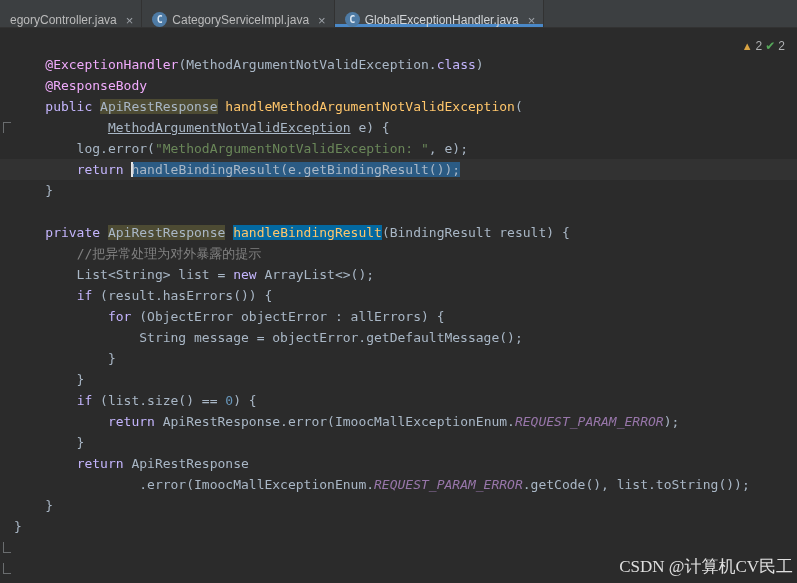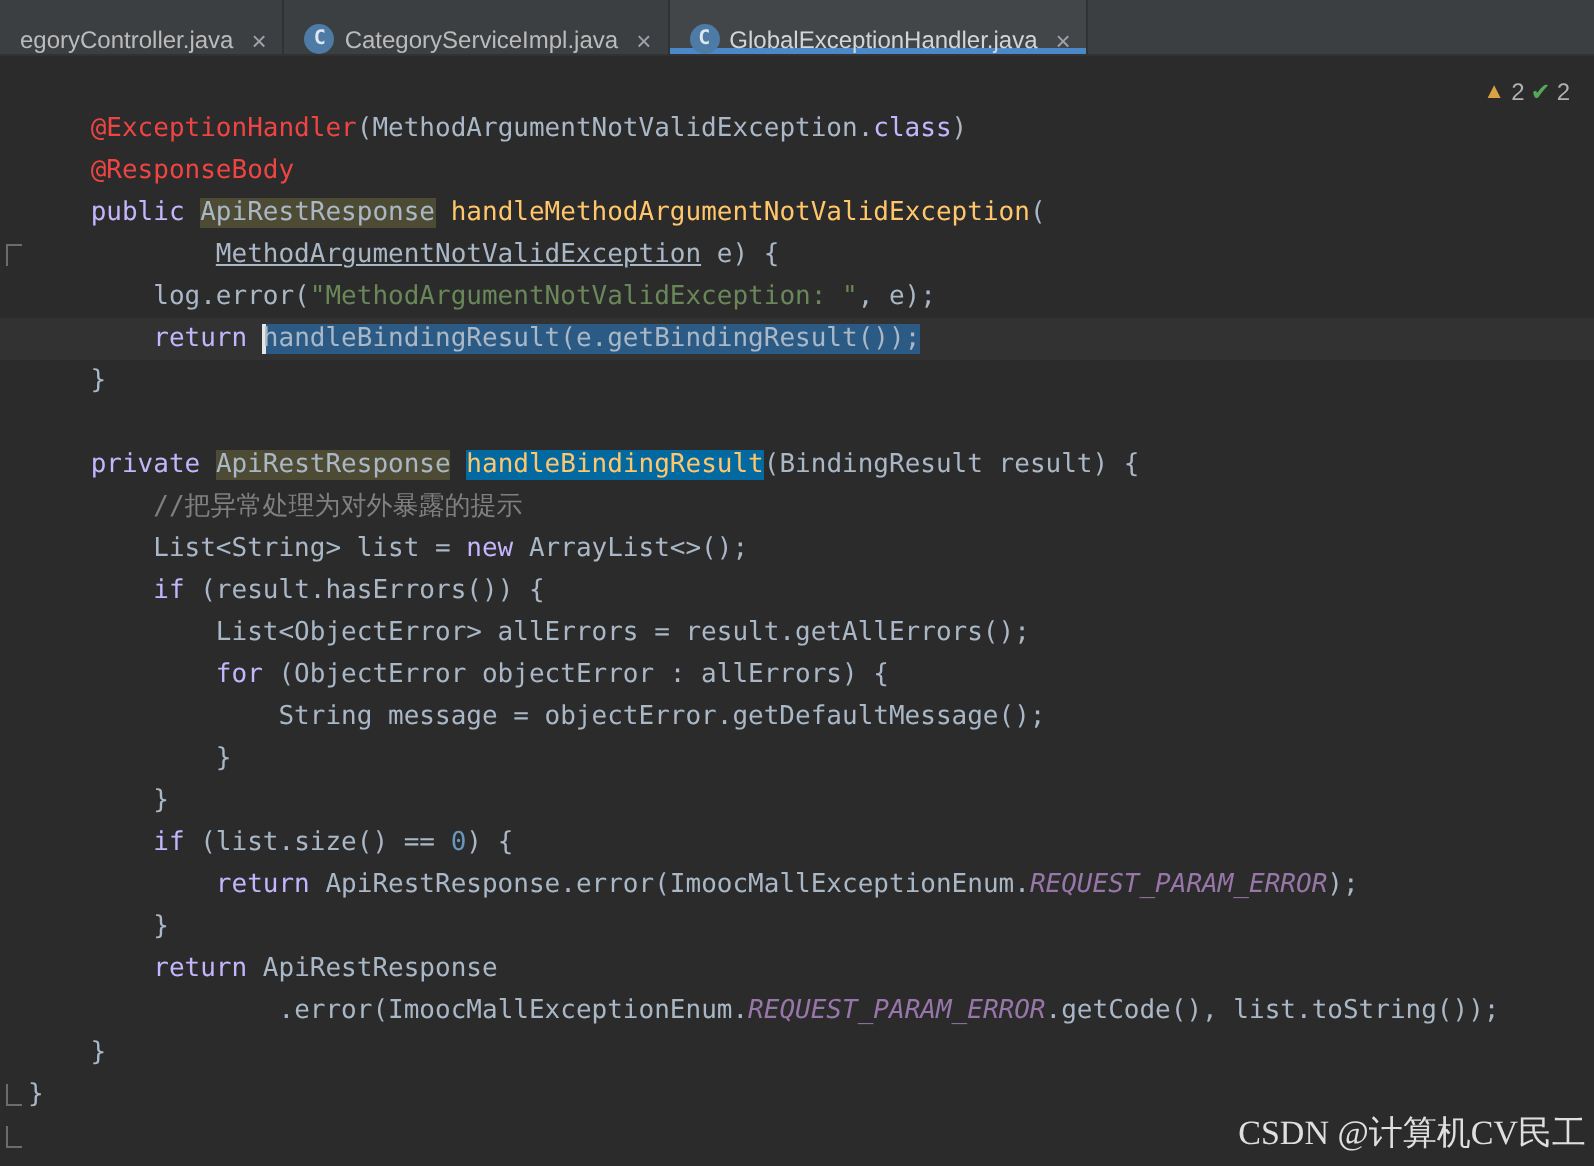--- a/index.html
+++ b/index.html
@@ -6,21 +6,21 @@
   html,body{width:797px;height:583px;overflow:hidden;background:#2b2b2b;font-family:"Liberation Sans",sans-serif}
   .tabbar{display:flex;height:28px;background:#3c3f41;align-items:stretch;border-bottom:1px solid #323232}
   .tab{display:flex;align-items:flex-end;gap:5px;padding:0 8px 0 10px;font-size:12px;color:#bbbbbb;border-right:1px solid #323232;cursor:default;white-space:nowrap}
   .tab.active{background:#424649;box-shadow:inset 0 -3px 0 #4a88c7;color:#d2d5d8}
   .tab-icon{width:15px;height:15px;min-width:15px;border-radius:50%;background:#4e7ba5;color:#dce7f2;font-size:10px;font-weight:bold;display:flex;align-items:center;justify-content:center;font-family:"DejaVu Sans Mono",monospace}
   .tab-close{margin-left:4px;color:#9da2a8;font-size:13px;line-height:1}
   .editor{position:relative;height:555px;background:#2b2b2b;padding-top:26px;font-family:"DejaVu Sans Mono",monospace;font-size:13px;line-height:21px}
   .line{height:21px;white-space:pre;padding-left:14px;color:#a9b7c6}
   .line.current{background:#323232}
   .s-kw{color:#c4b5fd}
-  .s-ann{color:#ef4444}
+  .s-ann{color:#f0abfc}
   .s-str{color:#6a8759}
   .s-cmt{color:#808080}
   .s-md{color:#ffc66b}
   .s-num{color:#6897bb}
   .s-const{color:#9876aa;font-style:italic}
   .s-it{}
   .s-hl{background:#4d4b33}
   .s-mdhl{background:#0369a1;color:#ffc66b}
   .s-ul{text-decoration:underline}
   .s-selc{background:#2b5b84;box-shadow:inset 2px 0 0 #e6e6e6}
@@ -59,21 +59,20 @@
       <div class="line"><span class="s-p">    </span><span class="s-kw">public </span><span class="s-hl">ApiRestResponse</span><span class="s-p"> </span><span class="s-md">handleMethodArgumentNotValidException</span><span class="s-p">(</span></div>
       <div class="line"><span class="s-p">            </span><span class="s-ul">MethodArgumentNotValidException</span><span class="s-p"> e) {</span></div>
       <div class="line"><span class="s-p">        log.error(</span><span class="s-str">"MethodArgumentNotValidException: "</span><span class="s-p">, e);</span></div>
       <div class="line current"><span class="s-p">        </span><span class="s-kw">return </span><span class="s-selc">handleBindingResult(e.getBindingResult());</span></div>
       <div class="line"><span class="s-p">    }</span></div>
       <div class="line"></div>
       <div class="line"><span class="s-p">    </span><span class="s-kw">private </span><span class="s-hl">ApiRestResponse</span><span class="s-p"> </span><span class="s-mdhl">handleBindingResult</span><span class="s-p">(BindingResult result) {</span></div>
       <div class="line"><span class="s-p">        </span><span class="s-cmt">//把异常处理为对外暴露的提示</span></div>
       <div class="line"><span class="s-p">        List&lt;String&gt; list = </span><span class="s-kw">new</span><span class="s-p"> ArrayList&lt;&gt;();</span></div>
       <div class="line"><span class="s-p">        </span><span class="s-kw">if</span><span class="s-p"> (result.hasErrors()) {</span></div>
-      <div class="line"><span class="s-p">            List&lt;ObjectError&gt; allErrors = result.getAllErrors();</span></div>
       <div class="line"><span class="s-p">            </span><span class="s-kw">for</span><span class="s-p"> (ObjectError objectError : allErrors) {</span></div>
       <div class="line"><span class="s-p">                String message = objectError.getDefaultMessage();</span></div>
       <div class="line"><span class="s-p">            }</span></div>
       <div class="line"><span class="s-p">        }</span></div>
       <div class="line"><span class="s-p">        </span><span class="s-kw">if</span><span class="s-p"> (list.size() == </span><span class="s-num">0</span><span class="s-p">) {</span></div>
       <div class="line"><span class="s-p">            </span><span class="s-kw">return</span><span class="s-p"> ApiRestResponse.</span><span class="s-it">error</span><span class="s-p">(ImoocMallExceptionEnum.</span><span class="s-const">REQUEST_PARAM_ERROR</span><span class="s-p">);</span></div>
       <div class="line"><span class="s-p">        }</span></div>
       <div class="line"><span class="s-p">        </span><span class="s-kw">return</span><span class="s-p"> ApiRestResponse</span></div>
       <div class="line"><span class="s-p">                .</span><span class="s-it">error</span><span class="s-p">(ImoocMallExceptionEnum.</span><span class="s-const">REQUEST_PARAM_ERROR</span><span class="s-p">.getCode(), list.toString());</span></div>
       <div class="line"><span class="s-p">    }</span></div>

